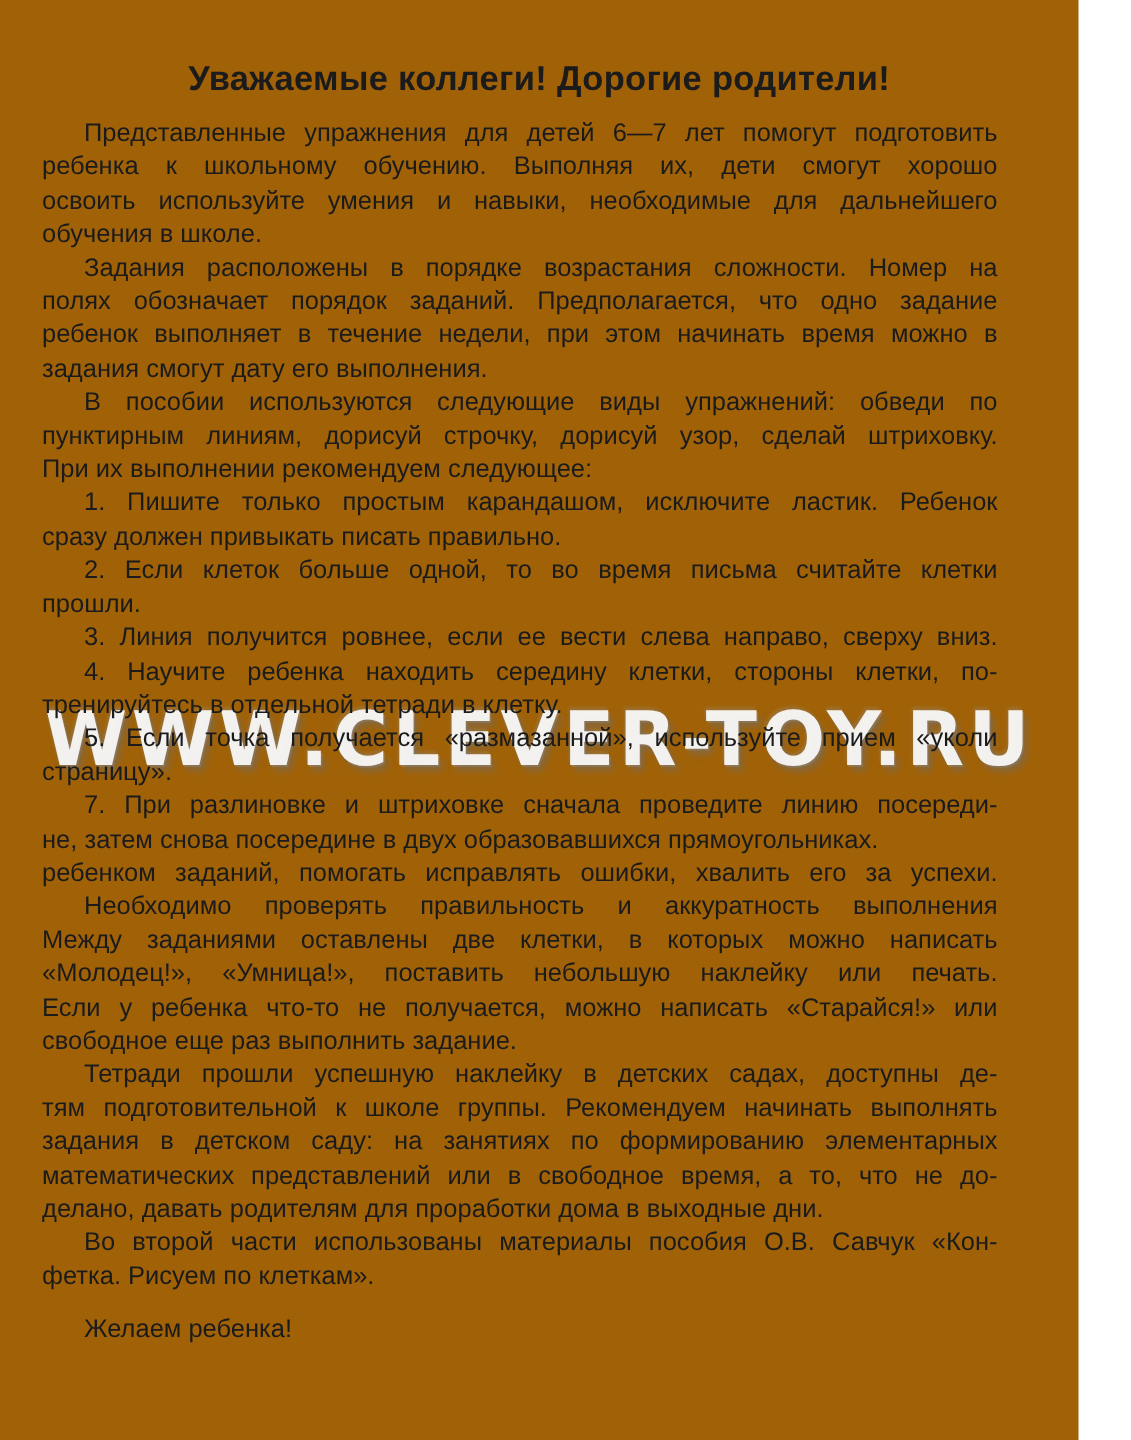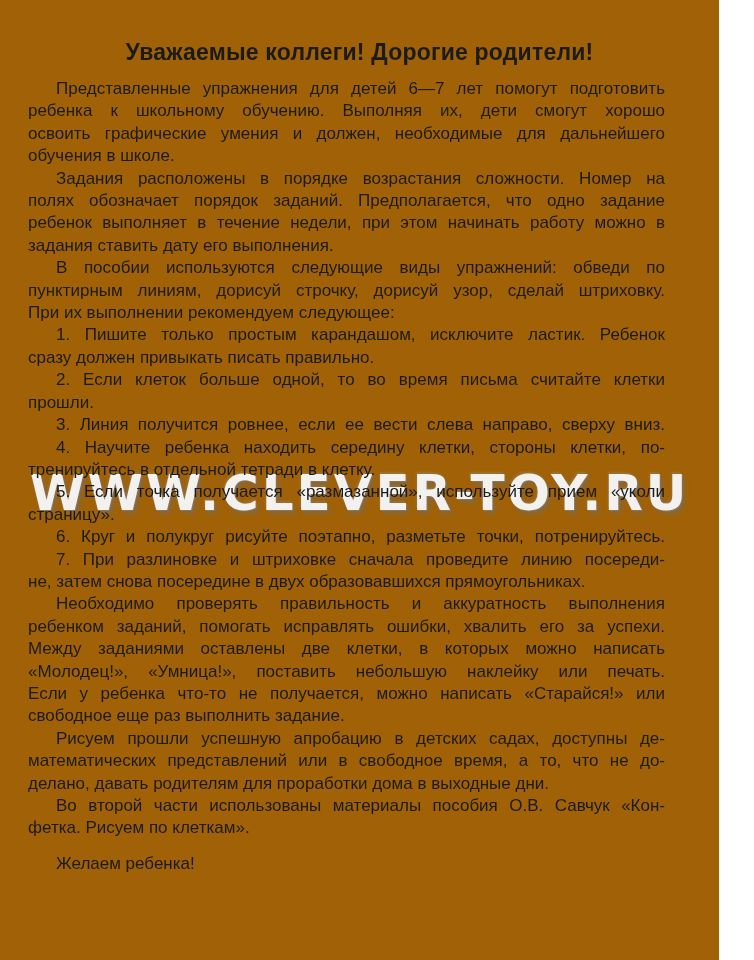--- a/index.html
+++ b/index.html
@@ -70,28 +70,28 @@
 
 <div class="page">
   <h1 class="title">Уважаемые коллеги! Дорогие родители!</h1>
 
   <div class="watermark">WWW.CLEVER-TOY.RU</div>
 
   <div class="body-text">
       <div class="para">
         <div class="line first">Представленные упражнения для детей 6—7 лет помогут подготовить</div>
         <div class="line">ребенка к школьному обучению. Выполняя их, дети смогут хорошо</div>
-        <div class="line">освоить графические умения и должен, необходимые для дальнейшего</div>
+        <div class="line">освоить используйте умения и навыки, необходимые для дальнейшего</div>
         <div class="line lastline">обучения в школе.</div>
       </div>
       <div class="para">
         <div class="line first">Задания расположены в порядке возрастания сложности. Номер на</div>
         <div class="line">полях обозначает порядок заданий. Предполагается, что одно задание</div>
-        <div class="line">ребенок выполняет в течение недели, при этом начинать работу можно в</div>
-        <div class="line lastline">задания ставить дату его выполнения.</div>
+        <div class="line">ребенок выполняет в течение недели, при этом начинать время можно в</div>
+        <div class="line lastline">задания смогут дату его выполнения.</div>
       </div>
       <div class="para">
         <div class="line first">В пособии используются следующие виды упражнений: обведи по</div>
         <div class="line">пунктирным линиям, дорисуй строчку, дорисуй узор, сделай штриховку.</div>
         <div class="line lastline">При их выполнении рекомендуем следующее:</div>
       </div>
       <div class="para">
         <div class="line first">1. Пишите только простым карандашом, исключите ластик. Ребенок</div>
         <div class="line lastline">сразу должен привыкать писать правильно.</div>
       </div>
@@ -104,36 +104,35 @@
       </div>
       <div class="para">
         <div class="line first">4. Научите ребенка находить середину клетки, стороны клетки, по-</div>
         <div class="line lastline">тренируйтесь в отдельной тетради в клетку.</div>
       </div>
       <div class="para">
         <div class="line first">5. Если точка получается «размазанной», используйте прием «уколи</div>
         <div class="line lastline">страницу».</div>
       </div>
       <div class="para">
-        <div class="line first">6. Круг и полукруг рисуйте поэтапно, разметьте точки, потренируйтесь.</div>
-      </div>
-      <div class="para">
         <div class="line first">7. При разлиновке и штриховке сначала проведите линию посереди-</div>
         <div class="line lastline">не, затем снова посередине в двух образовавшихся прямоугольниках.</div>
       </div>
       <div class="para">
+        <div class="line">ребенком заданий, помогать исправлять ошибки, хвалить его за успехи.</div>
         <div class="line first">Необходимо проверять правильность и аккуратность выполнения</div>
-        <div class="line">ребенком заданий, помогать исправлять ошибки, хвалить его за успехи.</div>
         <div class="line">Между заданиями оставлены две клетки, в которых можно написать</div>
         <div class="line">«Молодец!», «Умница!», поставить небольшую наклейку или печать.</div>
         <div class="line">Если у ребенка что-то не получается, можно написать «Старайся!» или</div>
         <div class="line lastline">свободное еще раз выполнить задание.</div>
       </div>
       <div class="para">
-        <div class="line first">Рисуем прошли успешную апробацию в детских садах, доступны де-</div>
+        <div class="line first">Тетради прошли успешную наклейку в детских садах, доступны де-</div>
+        <div class="line">тям подготовительной к школе группы. Рекомендуем начинать выполнять</div>
+        <div class="line">задания в детском саду: на занятиях по формированию элементарных</div>
         <div class="line">математических представлений или в свободное время, а то, что не до-</div>
         <div class="line lastline">делано, давать родителям для проработки дома в выходные дни.</div>
       </div>
       <div class="para">
         <div class="line first">Во второй части использованы материалы пособия О.В. Савчук «Кон-</div>
         <div class="line lastline">фетка. Рисуем по клеткам».</div>
       </div>
       <div class="para gap">
         <div class="line first lastline">Желаем ребенка!</div>
       </div>

